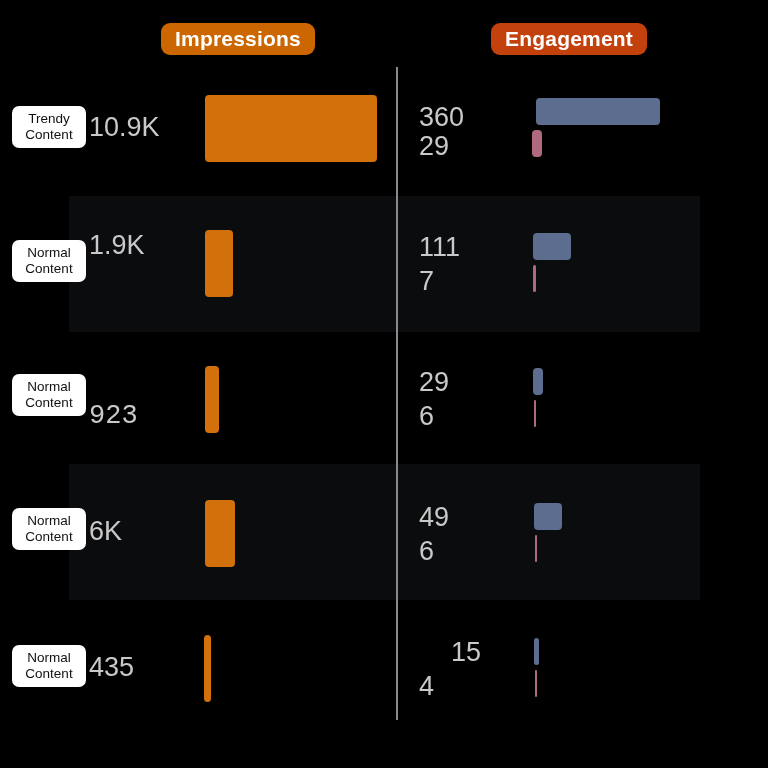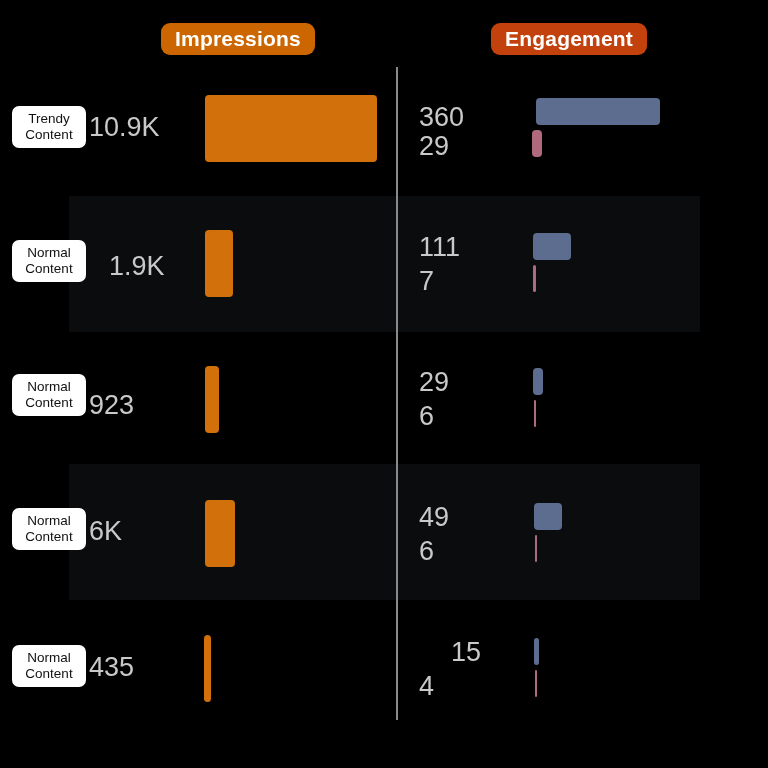--- a/index.html
+++ b/index.html
@@ -136,35 +136,35 @@
     <div class="metric-value eng-value" style="top:133px;">29</div>
     <div class="bar bar-eng-primary" style="left:536px; top:98px; width:124px; height:27px;"></div>
     <div class="bar bar-eng-secondary" style="left:532px; top:130px; width:10px; height:27px;"></div>
   </div>
 
   <div class="row" style="top:0px;">
     <div class="row-label" style="top:240px;">
       <span>Normal</span>
       <span>Content</span>
     </div>
-    <div class="metric-value impressions-value" style="top:253px;margin-left:20px;">1.9K</div>
+    <div class="metric-value impressions-value" style="top:232px;">1.9K</div>
     <div class="bar bar-impressions" style="left:205px; top:230px; width:28px; height:67px;"></div>
 
     <div class="metric-value eng-value" style="top:234px;">111</div>
     <div class="metric-value eng-value" style="top:268px;">7</div>
     <div class="bar bar-eng-primary" style="left:533px; top:233px; width:38px; height:27px;"></div>
     <div class="bar bar-eng-secondary" style="left:533px; top:265px; width:3px; height:27px;"></div>
   </div>
 
   <div class="row" style="top:0px;">
     <div class="row-label" style="top:374px;">
       <span>Normal</span>
       <span>Content</span>
     </div>
-    <div class="metric-value impressions-value" style="top:392px;">923</div>
+    <div class="metric-value impressions-value" style="top:403px;font-family:Liberation Mono, monospace;">923</div>
     <div class="bar bar-impressions" style="left:205px; top:366px; width:14px; height:67px;"></div>
 
     <div class="metric-value eng-value" style="top:369px;">29</div>
     <div class="metric-value eng-value" style="top:403px;">6</div>
     <div class="bar bar-eng-primary" style="left:533px; top:368px; width:10px; height:27px;"></div>
     <div class="bar bar-eng-secondary" style="left:534px; top:400px; width:2px; height:27px;"></div>
   </div>
 
   <div class="row" style="top:0px;">
     <div class="row-label" style="top:508px;">

